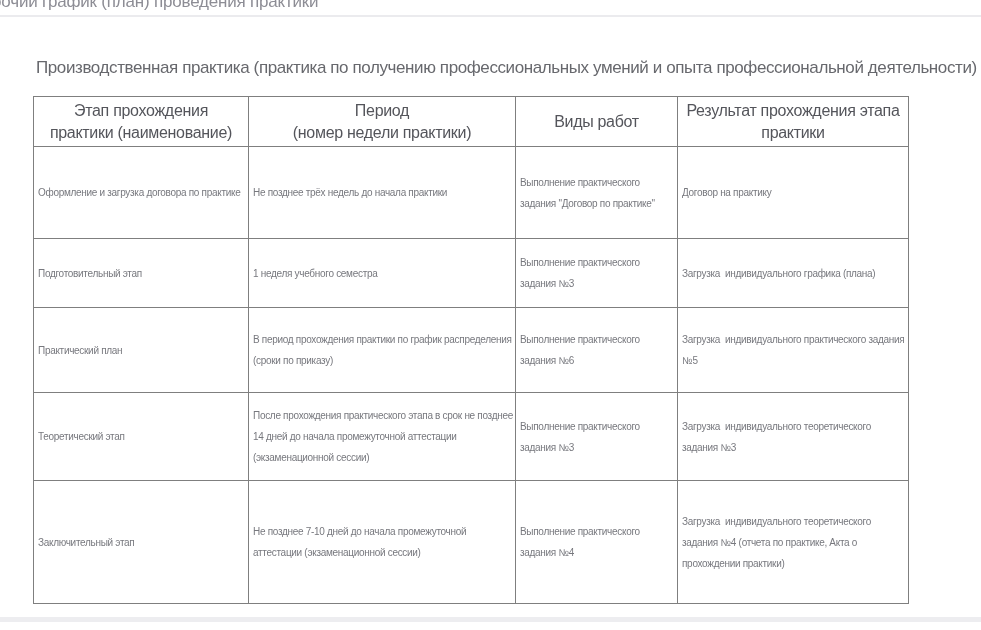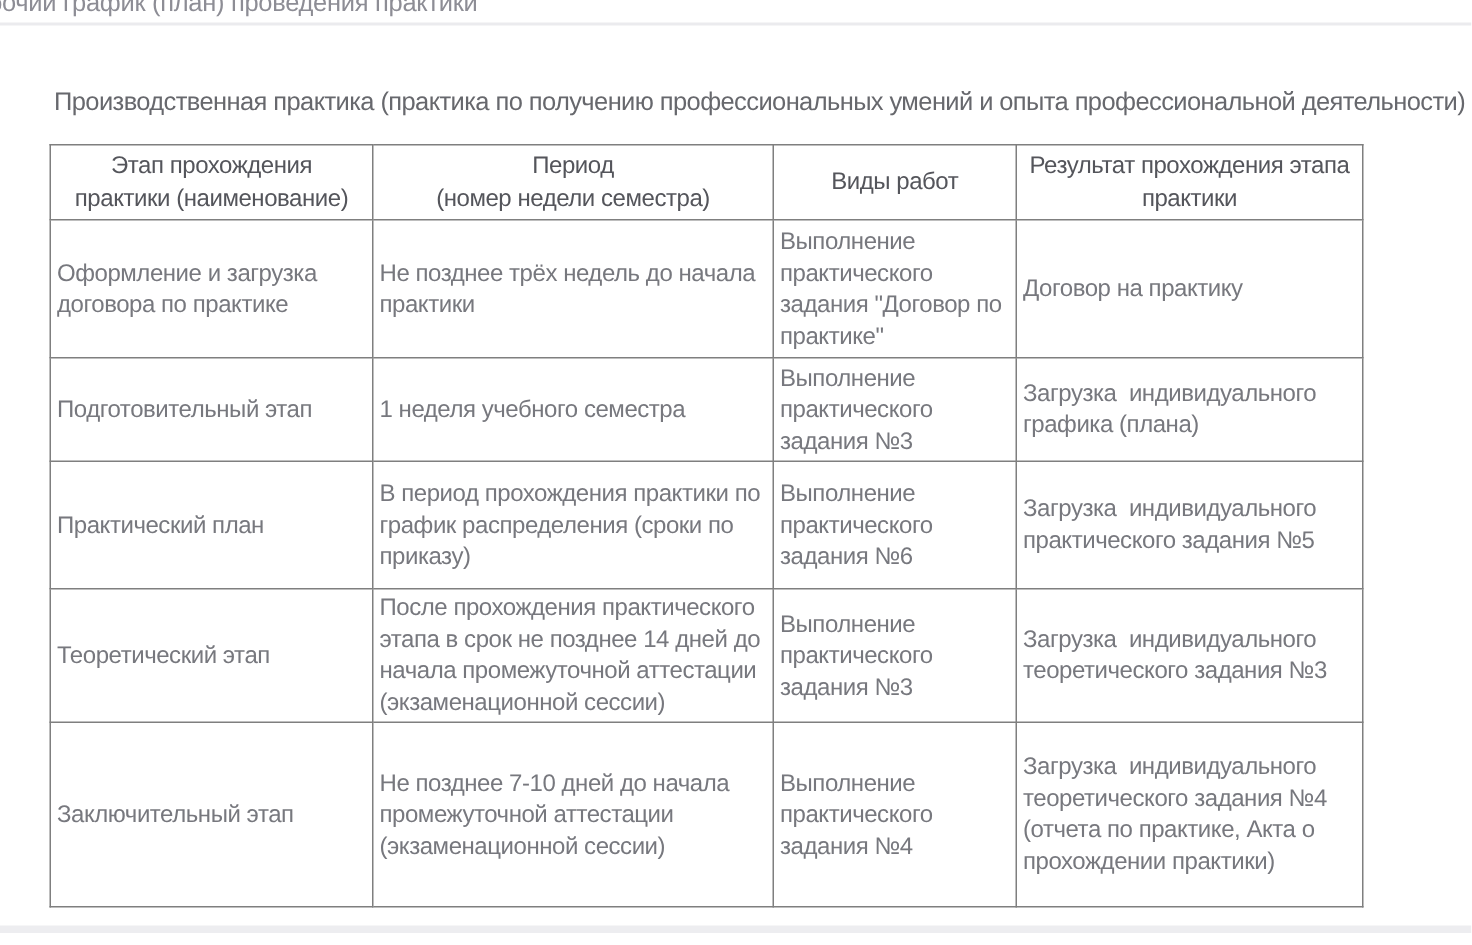--- a/index.html
+++ b/index.html
@@ -72,21 +72,21 @@
   table.schedule th {
     font-size: 16px;
     line-height: 22px;
     color: #54555b;
     text-align: center;
     white-space: pre-line;
     padding: 2px 4px;
     letter-spacing: -0.3px;
   }
   table.schedule td {
-    font-size: 16px;
+    font-size: 10px;
     line-height: 21px;
     color: #77787e;
     text-align: left;
     white-space: pre-wrap;
     padding: 2px 2px 2px 4px;
     letter-spacing: -0.3px;
   }
   tr.hrow   { height: 50px; }
   tr.row-0  { height: 92px; }
   tr.row-1  { height: 69px; }
@@ -119,21 +119,21 @@
       <col style="width:215px">
       <col style="width:267px">
       <col style="width:162px">
       <col style="width:231px">
     </colgroup>
     <thead>
       <tr class="hrow">
         <th>Этап прохождения
 практики (наименование)</th>
         <th>Период
-(номер недели семестра)</th>
+(номер недели практики)</th>
         <th>Виды работ</th>
         <th>Результат прохождения этапа
 практики</th>
       </tr>
     </thead>
     <tbody>
       <tr class="row-0">
         <td>Оформление и загрузка договора по практике</td>
         <td>Не позднее трёх недель до начала практики</td>
         <td>Выполнение практического задания "Договор по практике"</td>

